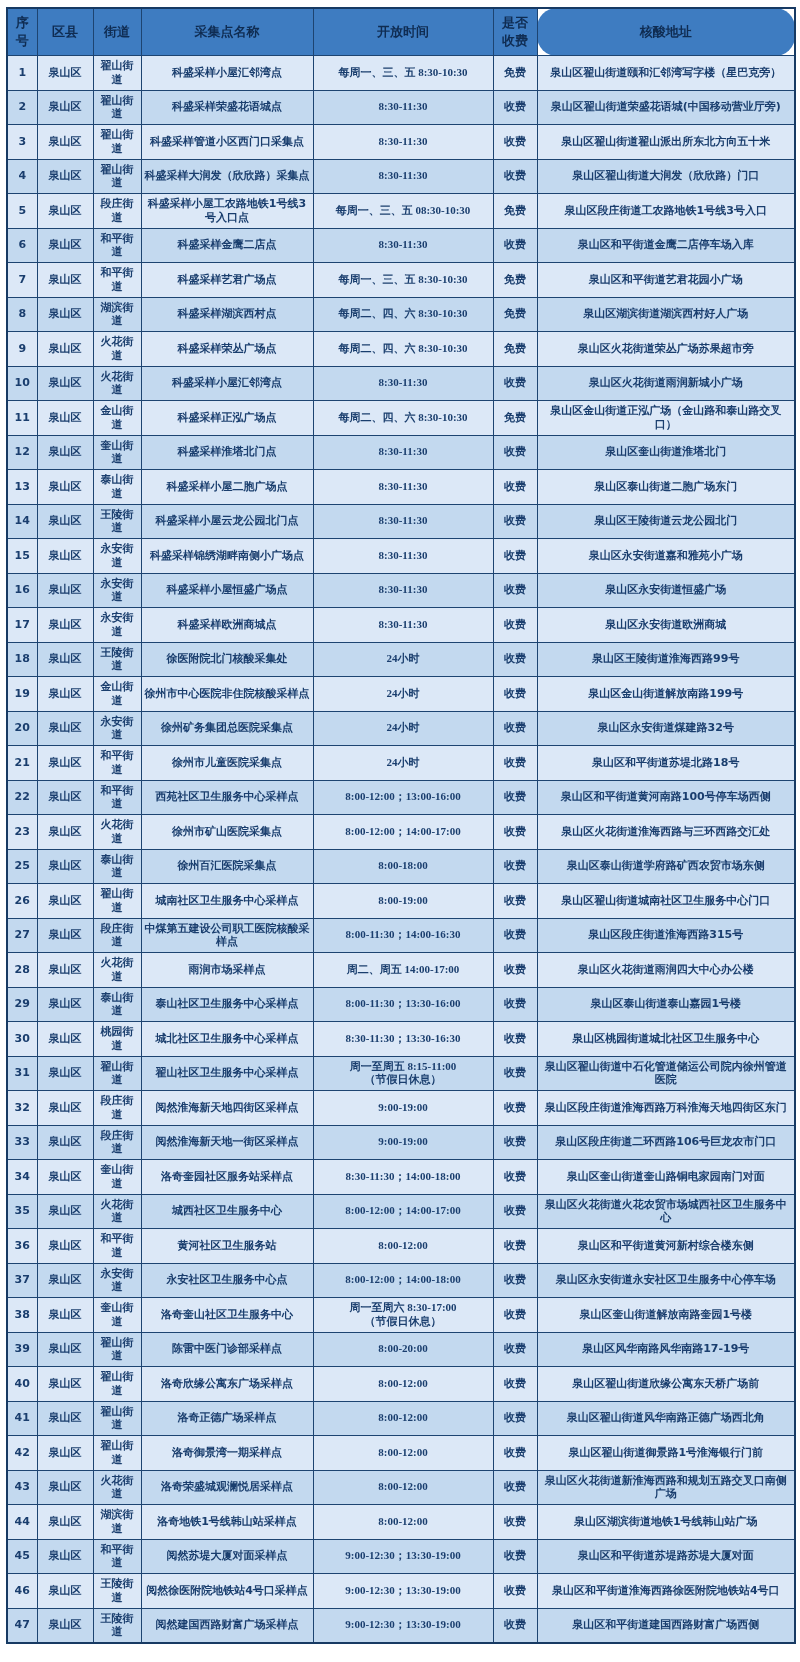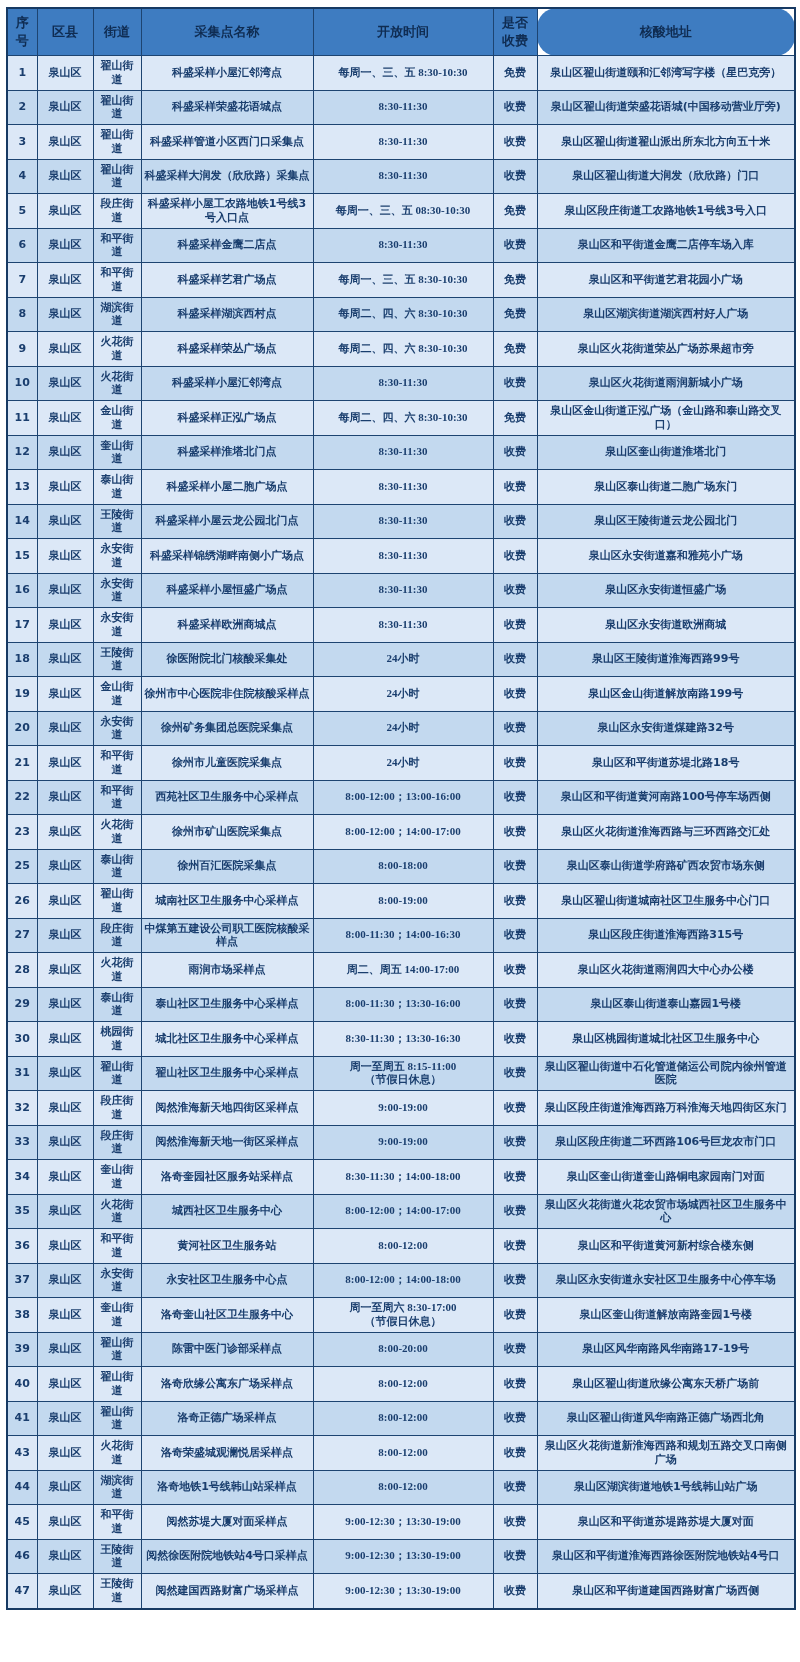--- a/index.html
+++ b/index.html
@@ -423,20 +423,29 @@
         <tr>
           <td class="col-no">41</td>
           <td class="col-district">泉山区</td>
           <td class="col-street">翟山街道</td>
           <td class="col-name">洛奇正德广场采样点</td>
           <td class="col-time">8:00-12:00</td>
           <td class="col-fee">收费</td>
           <td class="col-address">泉山区翟山街道风华南路正德广场西北角</td>
         </tr>
         <tr>
+          <td class="col-no">42</td>
+          <td class="col-district">泉山区</td>
+          <td class="col-street">翟山街道</td>
+          <td class="col-name">洛奇御景湾一期采样点</td>
+          <td class="col-time">8:00-12:00</td>
+          <td class="col-fee">收费</td>
+          <td class="col-address">泉山区翟山街道御景路1号淮海银行门前</td>
+        </tr>
+        <tr>
           <td class="col-no">43</td>
           <td class="col-district">泉山区</td>
           <td class="col-street">火花街道</td>
           <td class="col-name">洛奇荣盛城观澜悦居采样点</td>
           <td class="col-time">8:00-12:00</td>
           <td class="col-fee">收费</td>
           <td class="col-address">泉山区火花街道新淮海西路和规划五路交叉口南侧广场</td>
         </tr>
         <tr>
           <td class="col-no">44</td>

